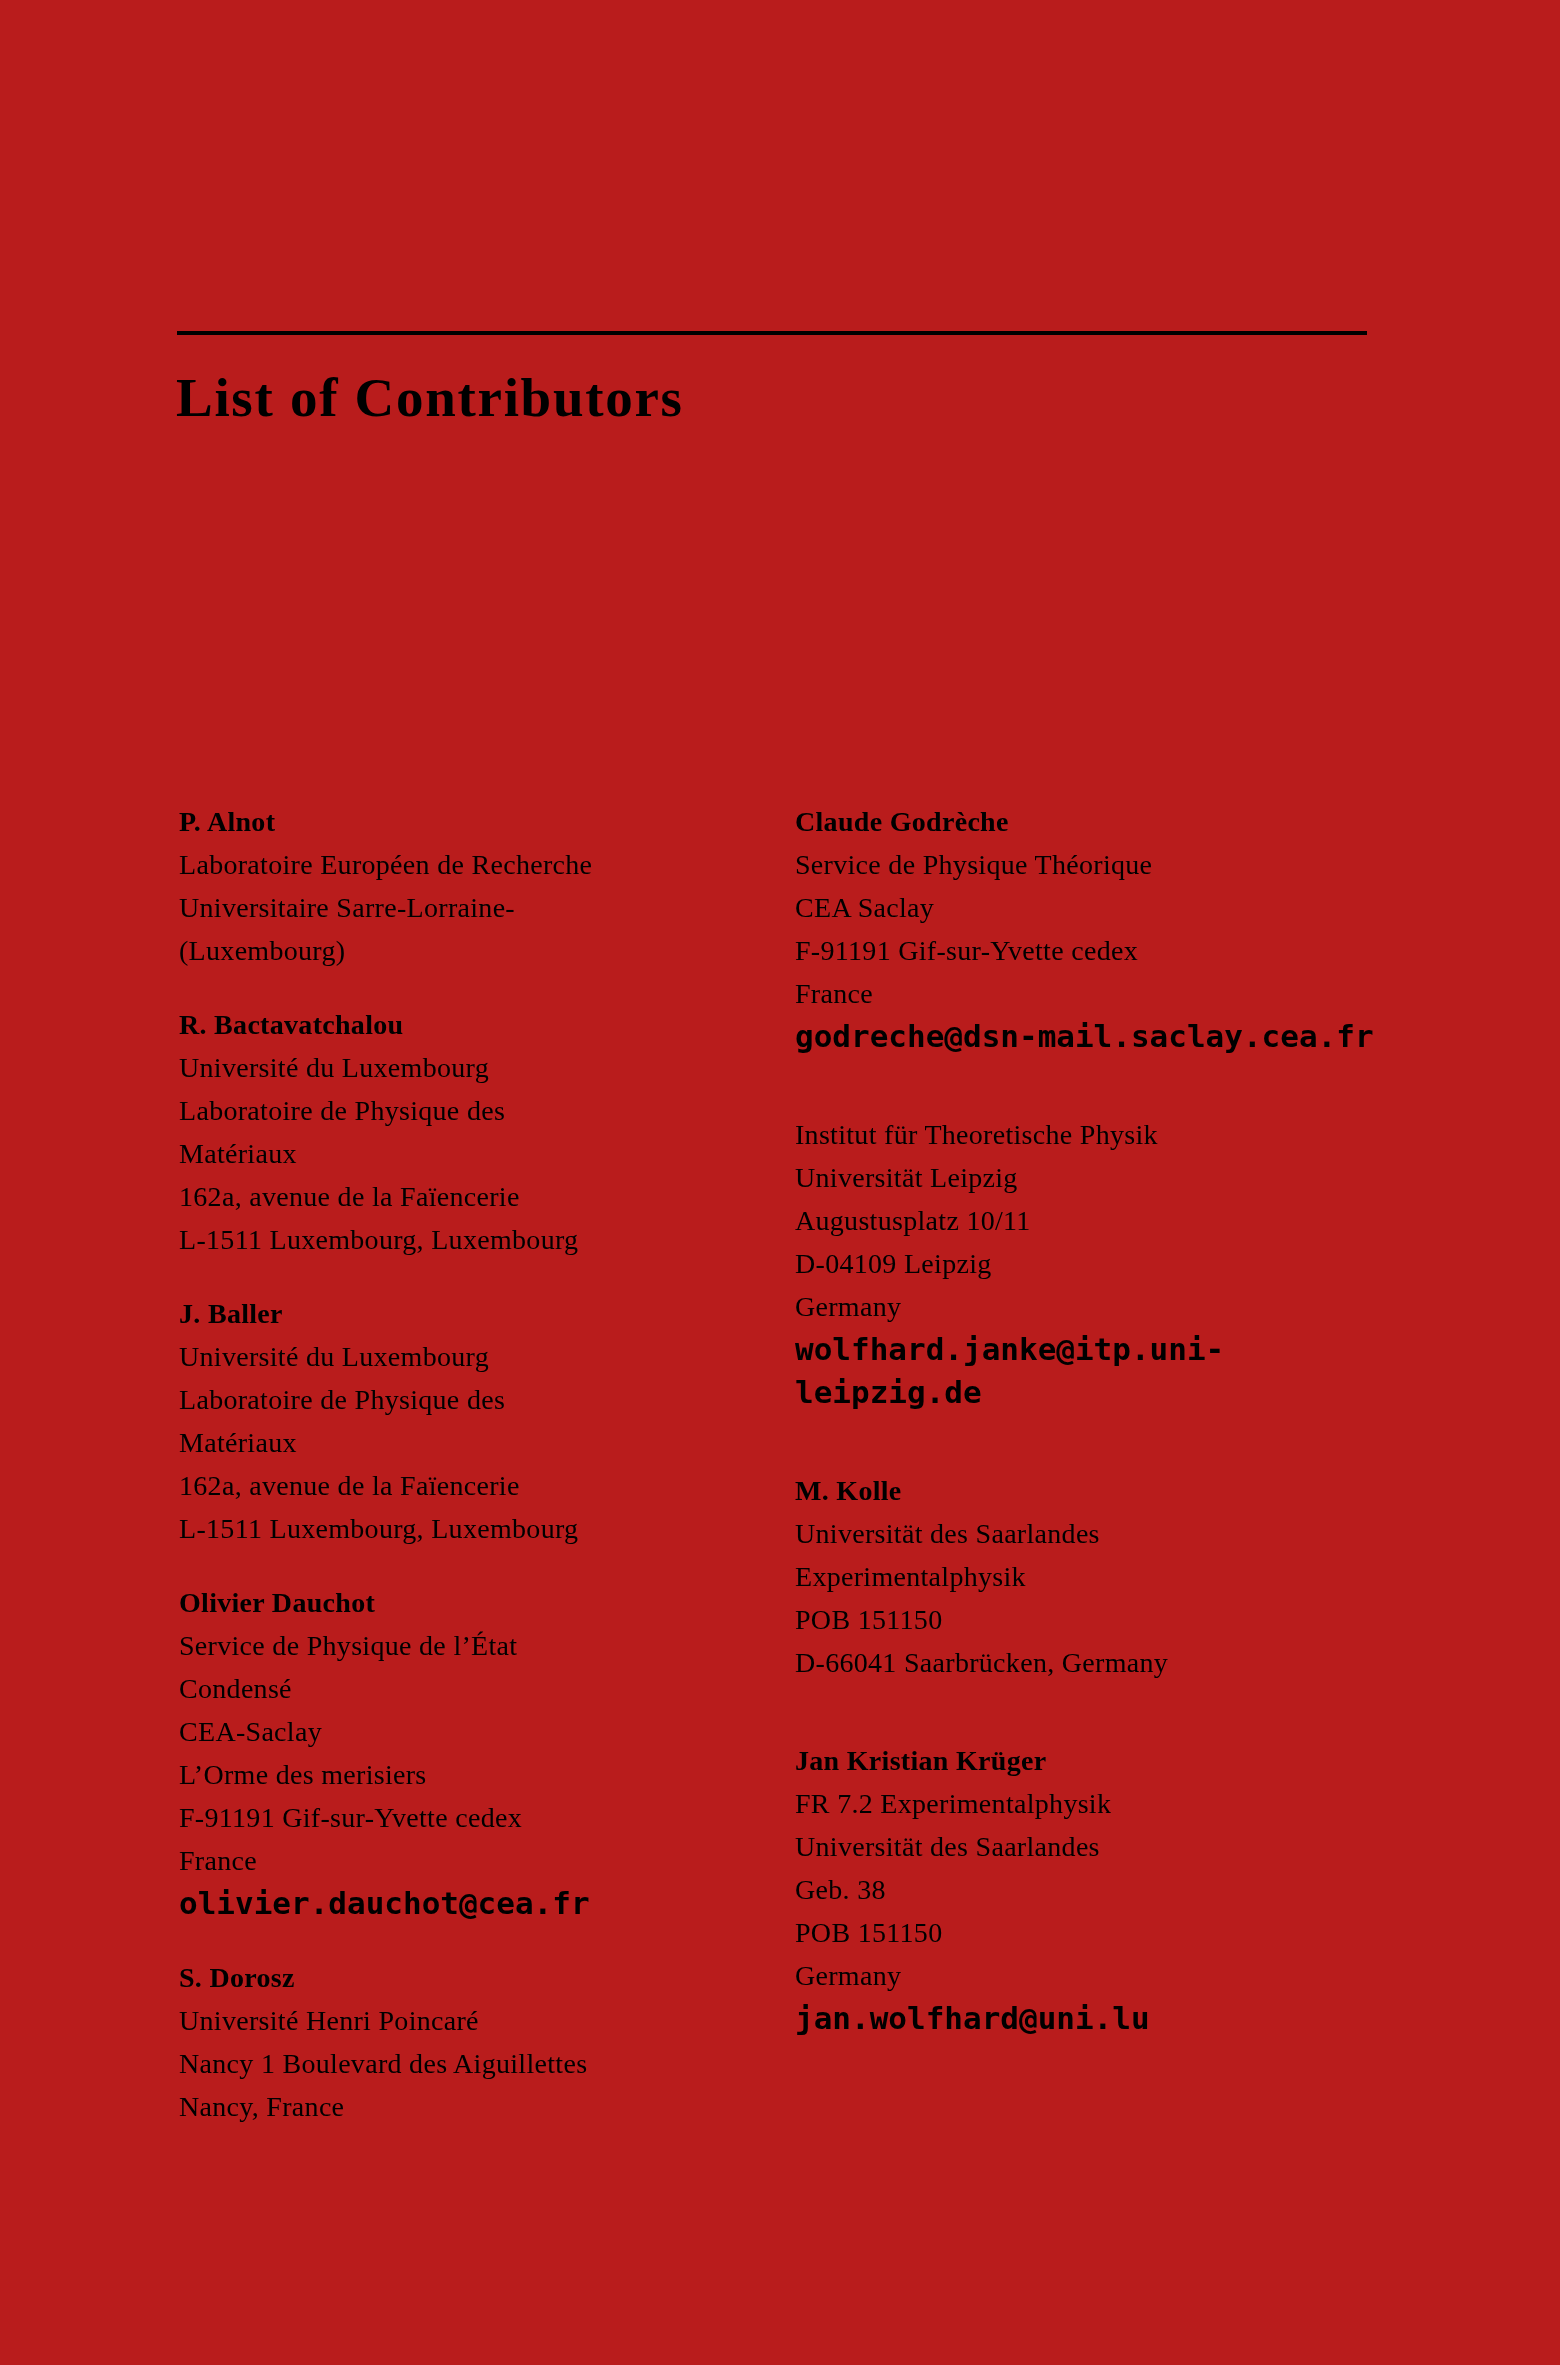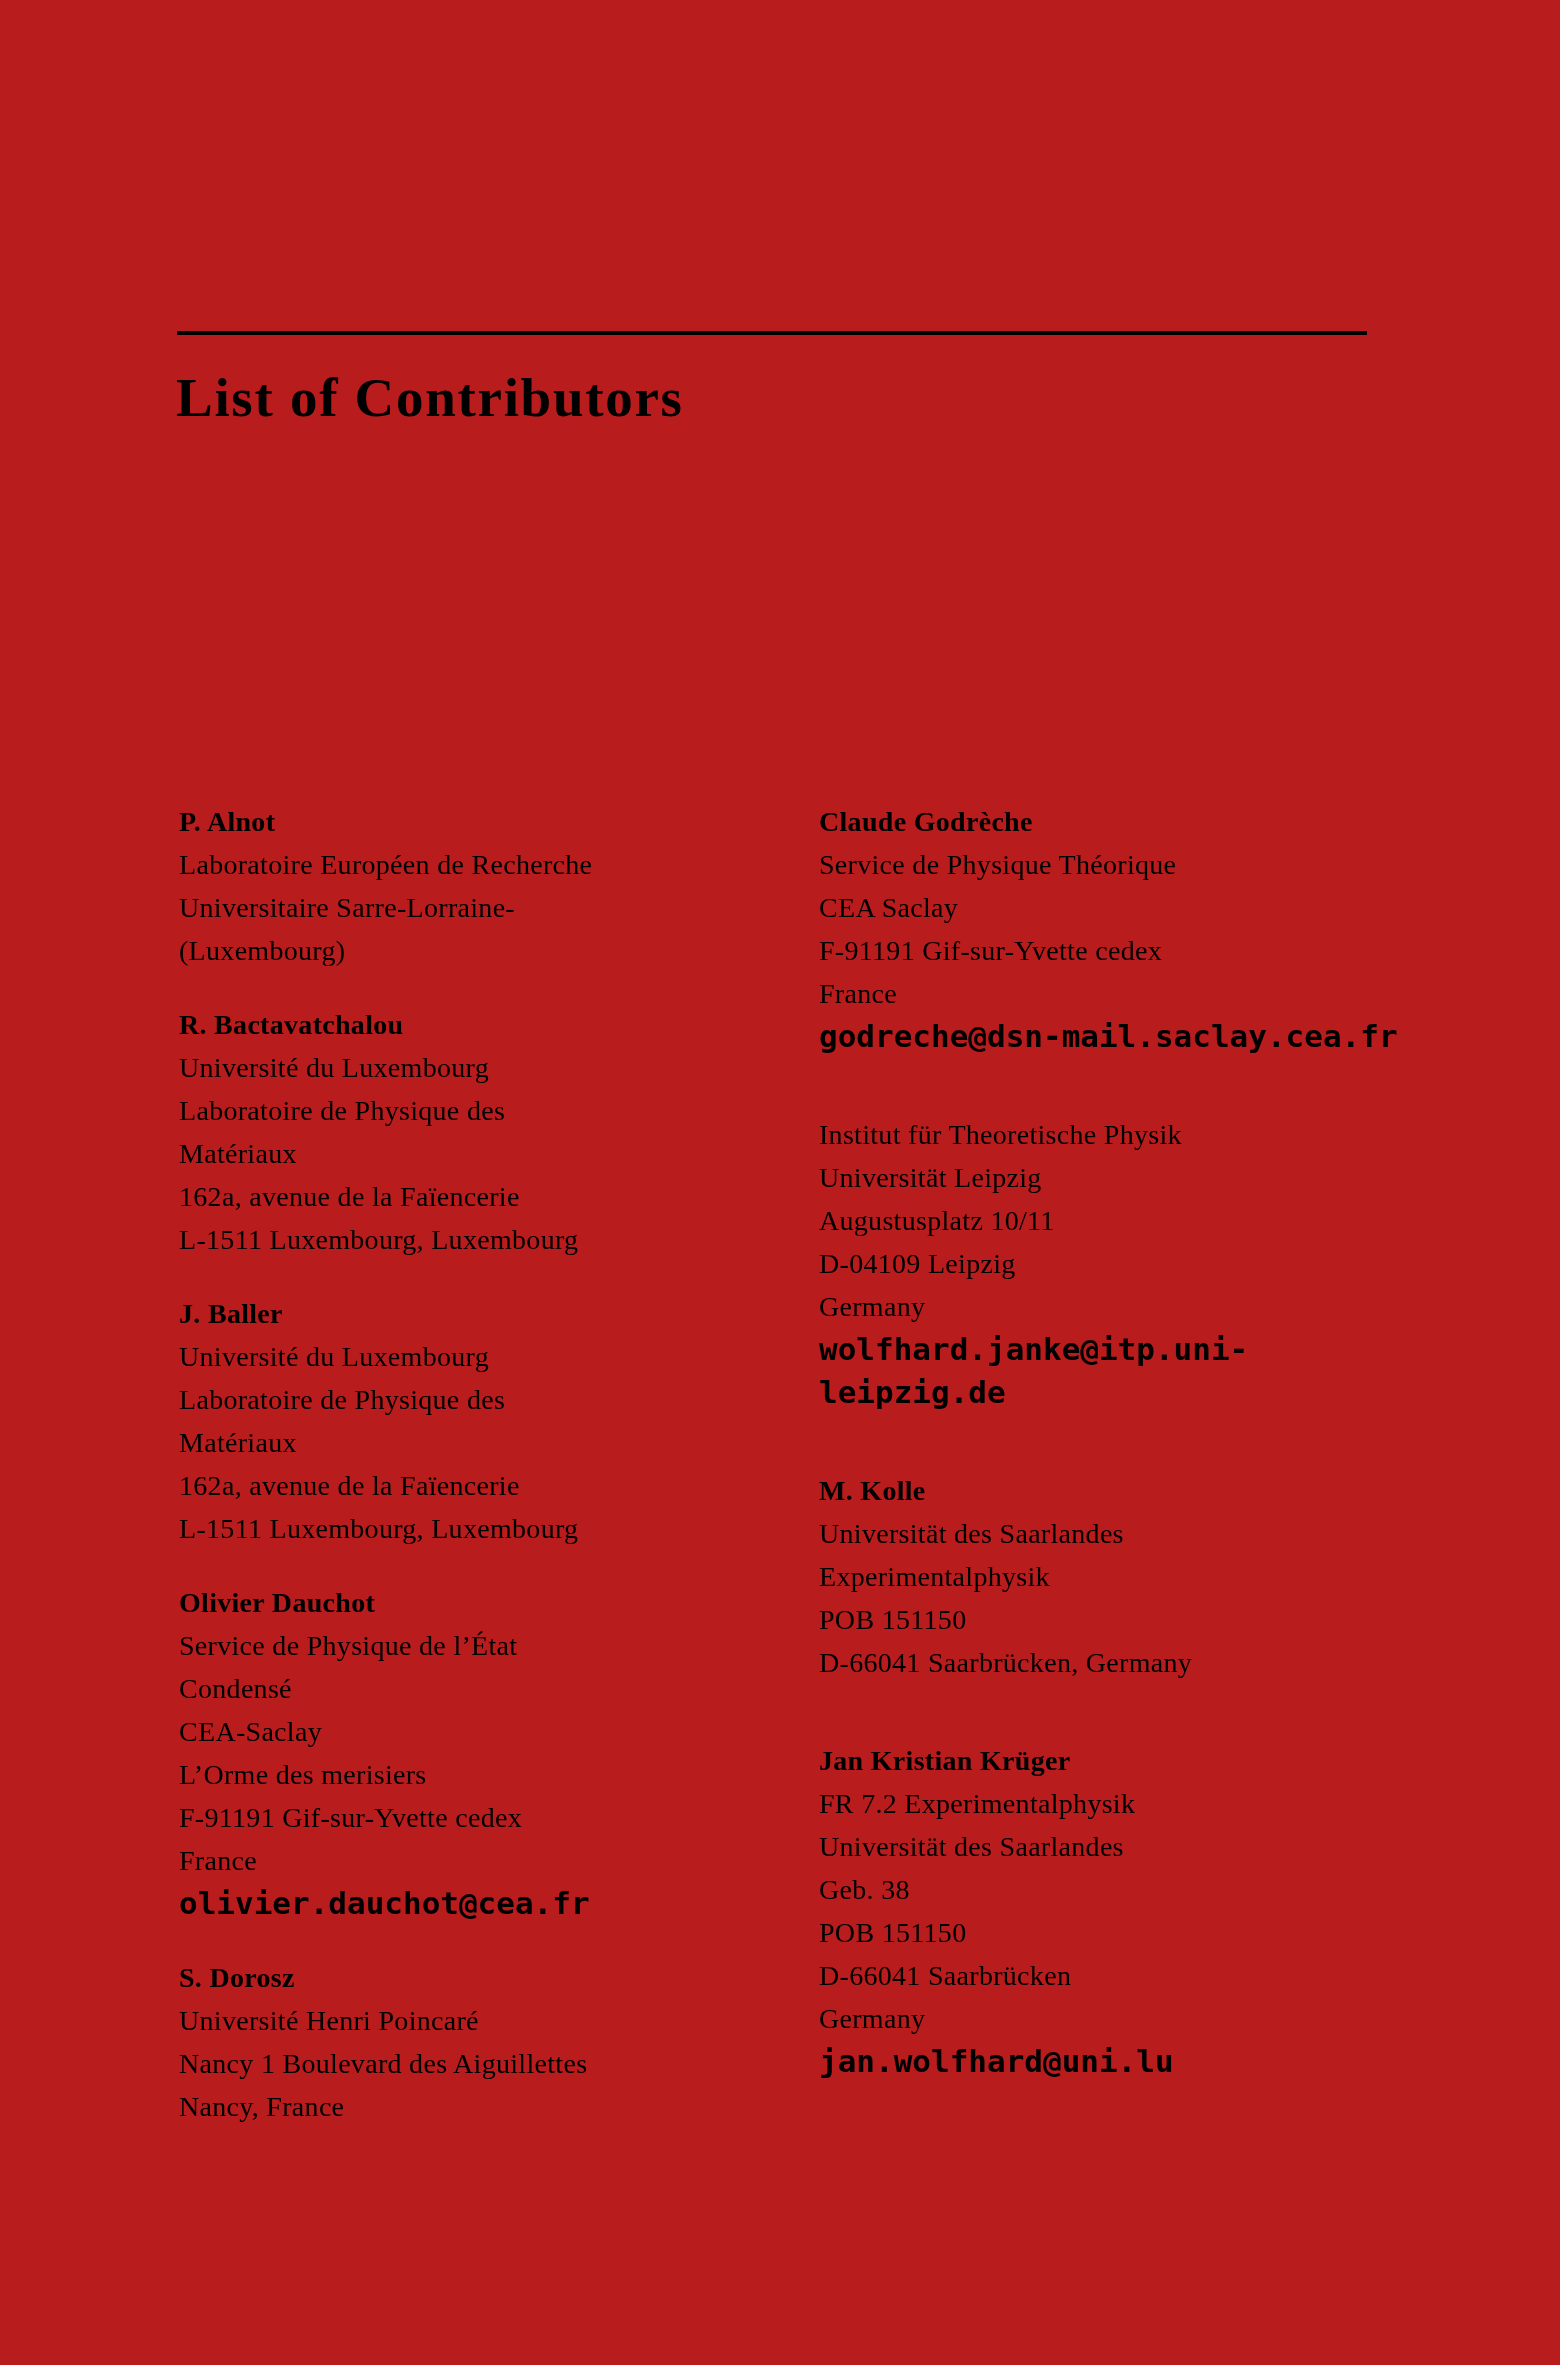--- a/index.html
+++ b/index.html
@@ -36,21 +36,21 @@
     white-space: nowrap;
   }
   .col {
     position: absolute;
     top: 800px;
   }
   .col-left  { left: 179px; width: 562px; }
   .col-right { left: 795px; width: 597px; }
   .entry { display: block; }
   .col-left  .entry { margin-bottom: 31px; }
-  .col-right .entry { margin-bottom: 55px; margin-left: 24px; }
+  .col-right .entry { margin-bottom: 55px; }
   .entry .name {
     font-weight: bold;
     font-size: 28px;
     line-height: 43px;
     letter-spacing: 0.3px;
     white-space: nowrap;
   }
   .entry .line {
     font-size: 28px;
     line-height: 43px;
@@ -135,19 +135,18 @@
         <div class="line">Experimentalphysik</div>
         <div class="line">POB 151150</div>
         <div class="line">D-66041 Saarbrücken, Germany</div>
       </div>
       <div class="entry">
         <div class="name">Jan Kristian Krüger</div>
         <div class="line">FR 7.2 Experimentalphysik</div>
         <div class="line">Universität des Saarlandes</div>
         <div class="line">Geb. 38</div>
         <div class="line">POB 151150</div>
-        <div class="line">D-66041 Saarbrücken</div>
         <div class="line">Germany</div>
         <div class="line email">jan.wolfhard@uni.lu</div>
       </div>
     </div>
 </div>
 
 
 </body></html>

